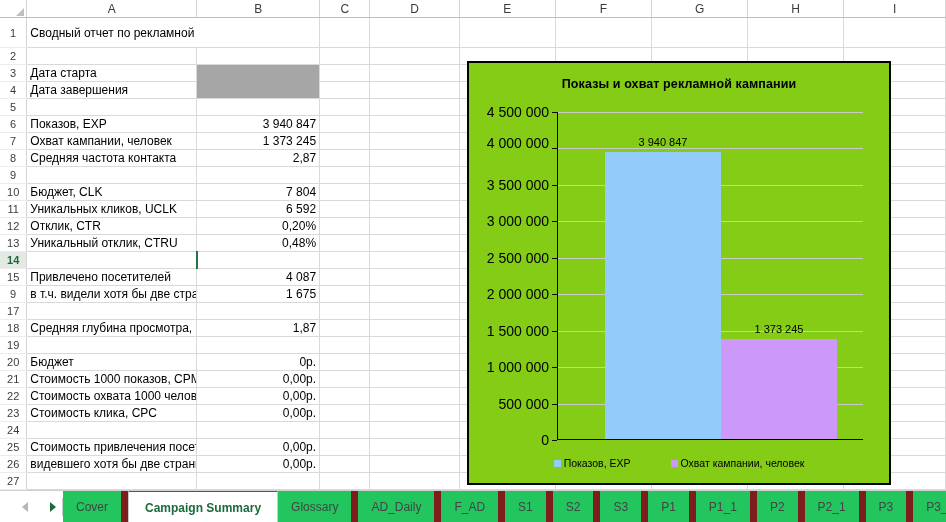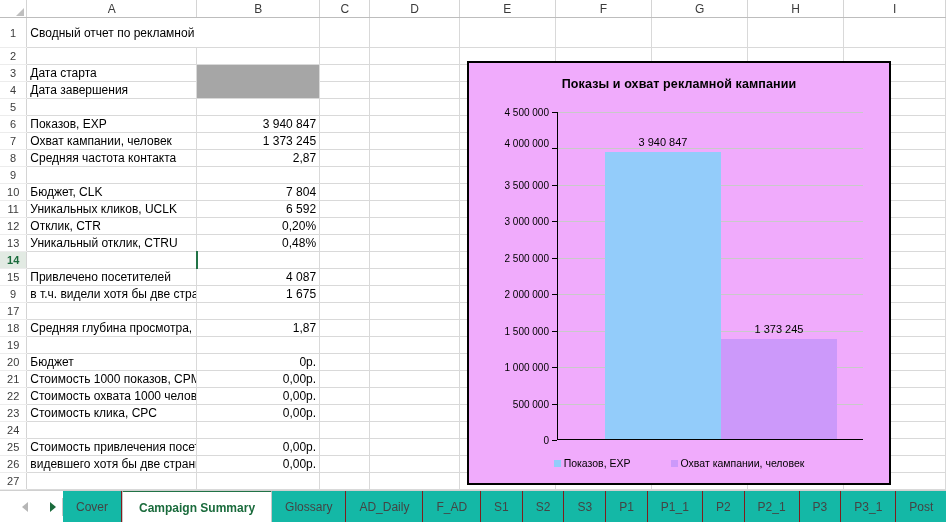--- a/index.html
+++ b/index.html
@@ -72,38 +72,38 @@
   col.c-d{width:80px}
   col.c-e{width:86px}
   col.c-f{width:86px}
   col.c-g{width:86px}
   col.c-h2{width:86px}
   col.c-i{width:91px}
 
   
   .chart{
     position:absolute;left:467px;top:61px;width:424px;height:424px;
-    background:#f0abfc;border:2px solid #000;box-sizing:border-box;
+    background:#84cc16;border:2px solid #000;box-sizing:border-box;
     overflow:hidden;
   }
   .chart-title{
     position:absolute;left:0;right:0;top:14px;text-align:center;
     font-size:12.5px;font-weight:bold;color:#000;letter-spacing:.1px;
   }
   .plot{
     position:absolute;left:88px;top:49px;width:306px;height:328px;
   }
   .axis-v{position:absolute;left:0;top:0;width:1px;height:328px;background:#000;}
   .axis-h{position:absolute;left:0;bottom:0;width:306px;height:1px;background:#000;}
   .gline{position:absolute;left:1px;width:305px;height:1px;background:#c9c9c9;}
   .tick{position:absolute;left:-5px;width:5px;height:1px;background:#000;}
   .ylab{
     position:absolute;right:calc(100% + 8px);
     transform:translateY(-50%);
-    font-size:10px;color:#000;white-space:nowrap;text-align:left;
+    font-size:14px;color:#000;white-space:nowrap;text-align:left;
   }
   .bar{position:absolute;bottom:1px;}
   .bar.b1{background:#93ccfa;}
   .bar.b2{background:#cc99fa;}
   .dlabel{
     position:absolute;transform:translateX(-50%);
     font-size:11px;color:#000;white-space:nowrap;
   }
   .legend{
     position:absolute;left:0;right:0;bottom:14px;
@@ -123,22 +123,22 @@
   }
   .navbtns{display:flex;align-items:center;padding:0 6px 0 22px;gap:22px;}
   .nav-arrow{width:0;height:0;display:block;}
   .nav-arrow.left{border-top:5px solid transparent;border-bottom:5px solid transparent;border-right:6px solid #b6b6b6;}
   .nav-arrow.right{border-top:5px solid transparent;border-bottom:5px solid transparent;border-left:6px solid #1a6b3c;}
   .tabsep{width:1px;background:#c9c9c9;margin:7px 0;}
   .tabs{display:flex;align-items:stretch;flex:1;min-width:0;}
   .tab{
     display:flex;align-items:center;justify-content:center;
     padding:4px 13px;font-size:12px;color:#444;
-    border-right:1px solid #7f1d1d;white-space:nowrap;
-    background:#14b8a6;
+    border-right:7px solid #7f1d1d;white-space:nowrap;
+    background:#22c55e;
   }
   .tab.active{
     color:#1a6b3c;font-weight:bold;
     border-top:2px solid #217346;
     border-right:1px solid #c9c9c9;
     border-left:1px solid #c9c9c9;
     background:#fff;
     padding:0 16px;
     margin-top:-1px;
   }

